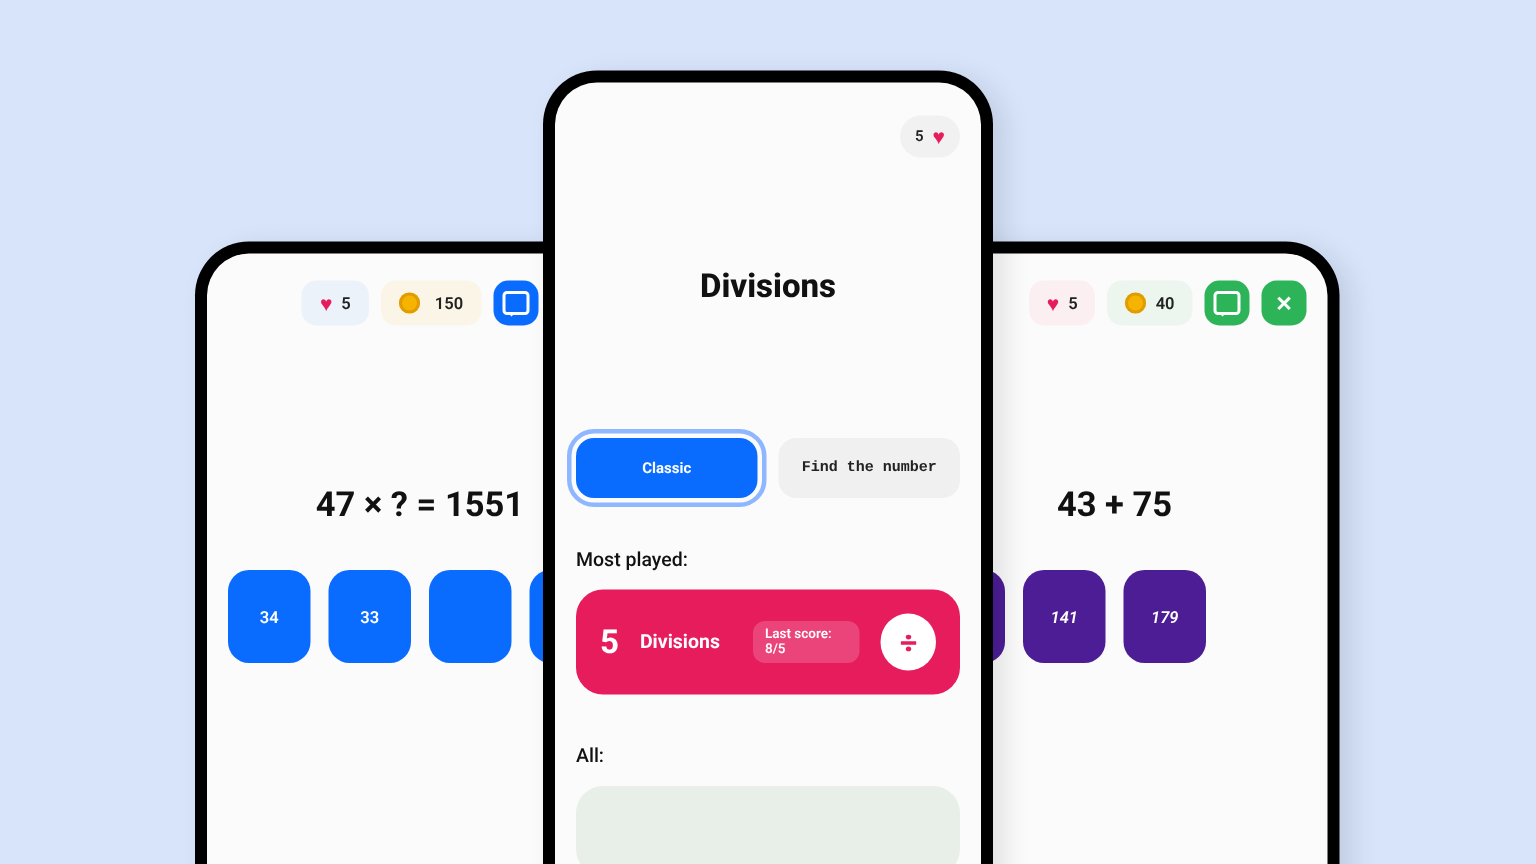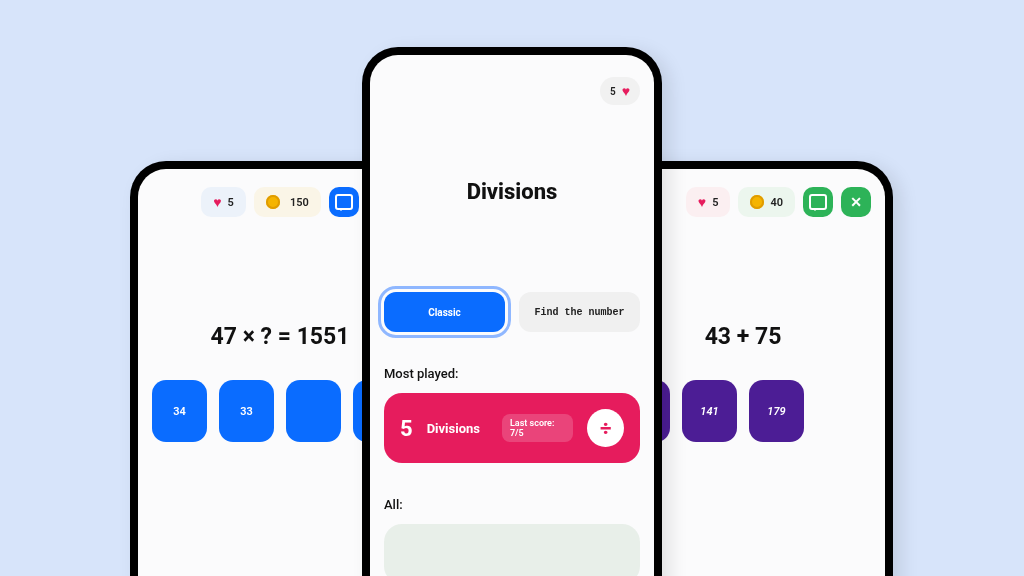--- a/index.html
+++ b/index.html
@@ -233,21 +233,21 @@
       <div class="mode active">Classic</div>
       <div class="mode inactive">Find the number</div>
     </div>
 
     <div class="section-label">Most played:</div>
 
     <div class="card-main">
       <div class="big">5</div>
       <div class="col">
         <div class="name">Divisions</div>
-        <div class="score">Last score: 7/5</div>
+        <div class="score">Last score: 8/5</div>
       </div>
       <div class="op">÷</div>
     </div>
 
     <div class="section-label">All:</div>
     <div class="card-second"></div>
   </div>
 </div>
 
 </body></html>

